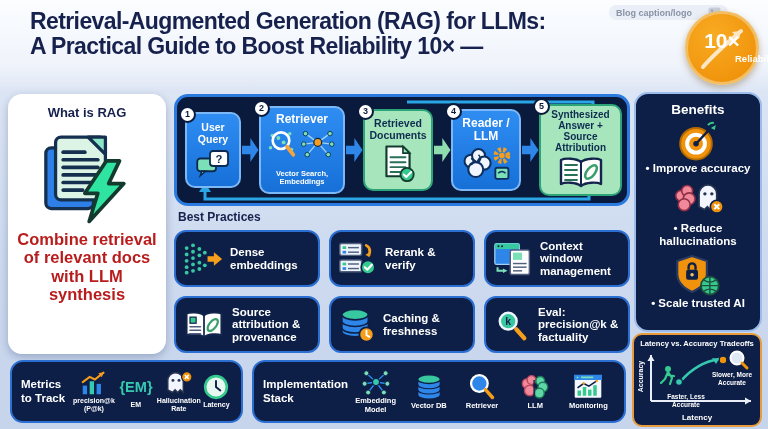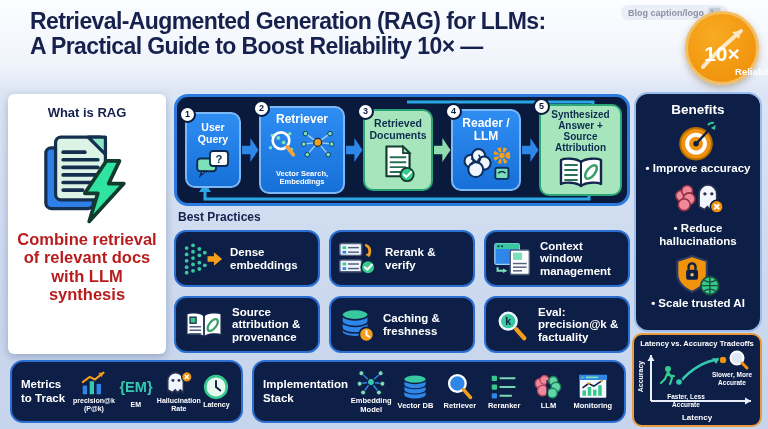--- a/index.html
+++ b/index.html
@@ -8,33 +8,33 @@
   #stage { position:relative; width:768px; height:429px; overflow:hidden;
            background:linear-gradient(180deg,#e4ebf7 0%,#cddaef 60%,#c6d4ec 100%); }
   .abs { position:absolute; }
 
   
   .hero { left:0; top:0; width:768px; height:92px;
           background:linear-gradient(180deg,#fbfdff 0%,#f0f4fb 70%,rgba(233,240,250,0) 100%); }
   .title { left:30px; top:9px; width:640px; font-size:23px; line-height:25px; font-weight:bold;
            color:#16214d; letter-spacing:-0.6px; }
   .subtitle { left:30px; top:62px; font-size:13.5px; font-weight:bold; color:#16214d; }
-  .caption-pill { right:40px; top:5px; display:flex; align-items:center; gap:4px;
+  .caption-pill { right:40px; top:5px; display:flex; align-items:center; gap:16px;
                   background:#eaeef6; border-radius:9px; padding:2px 7px; }
   .caption-pill span { font-size:9px; font-weight:bold; color:#8a93a7; }
   .badge { left:685px; top:11px; width:74px; height:74px; border-radius:50%;
            background:radial-gradient(circle at 38% 32%,#f8ab22,#ee8c05);
            border:3px solid #f3bd62; box-shadow:0 3px 7px rgba(99,64,0,.35);
            color:#fff; text-align:center; }
-  .badge-v { font-size:21px; font-weight:bold; margin-top:28px; position:relative; }
+  .badge-v { font-size:21px; font-weight:bold; margin-top:15px; position:relative; }
   .badge-l { font-size:9.5px; font-weight:bold; position:relative;padding-left:47px; }
 
   
   .what-card { left:8px; top:94px; width:158px; height:260px; background:#fff;
-               border-radius:6px; box-shadow:0 3px 9px rgba(25,45,95,.28);
+               border-radius:14px; box-shadow:0 3px 9px rgba(25,45,95,.28);
                display:flex; flex-direction:column; align-items:center; text-align:center; }
   .what-title { font-size:13px; font-weight:bold; color:#16214d; margin-top:11px; }
   .what-desc  { font-size:16.5px; font-weight:bold; color:#b91c1c; line-height:1.12; padding:0 9px; }
 
   
   .flow { left:174px; top:94px; width:456px; height:112px; background:#0a1a3c;
           border:3.5px solid #2b7ae0; border-radius:14px;
           display:flex; align-items:center; padding:0 8px; }
   .flow-card { position:relative; border-radius:10px; text-align:center;
                display:flex; flex-direction:column; align-items:center; justify-content:center;
@@ -489,33 +489,20 @@
       <div class="p-cap s">Vector DB</div>
     </div>
     <div class="p-item">
       <svg width="28" height="28" viewBox="0 0 32 32">
         <circle cx="13" cy="12" r="9.5" fill="#2e86e8" stroke="#fff" stroke-width="2.6"></circle>
         <line x1="20" y1="19" x2="28" y2="28" stroke="#f59e1b" stroke-width="4" stroke-linecap="round"></line>
       </svg>
       <div class="p-cap s">Retriever</div>
     </div>
     <div class="p-item">
-      <svg width="30" height="28" viewBox="0 0 34 32">
-        <g>
-          <rect x="3" y="3" width="6" height="6" rx="1" fill="#35c98e"></rect>
-            <line x1="12" y1="6" x2="30" y2="6" stroke="#7be0b8" stroke-width="2.2"></line>
-          <rect x="3" y="13" width="6" height="6" rx="1" fill="#35c98e"></rect>
-            <line x1="12" y1="16" x2="30" y2="16" stroke="#7be0b8" stroke-width="2.2"></line>
-          <rect x="3" y="23" width="6" height="6" rx="1" fill="#2e86e8"></rect>
-            <line x1="12" y1="26" x2="26" y2="26" stroke="#7be0b8" stroke-width="2.2"></line>
-        </g>
-      </svg>
-      <div class="p-cap s">Reranker</div>
-    </div>
-    <div class="p-item">
       <svg width="32" height="28" viewBox="0 0 36 32">
         <g fill="#f2899b" stroke="#b8485e" stroke-width="1.6">
           <circle cx="9" cy="12" r="5.5"></circle>
             <circle cx="14" cy="8" r="5"></circle>
             <circle cx="12" cy="20" r="6"></circle>
         </g>
         <g fill="#5fd6a8" stroke="#1c7a54" stroke-width="1.6">
           <circle cx="24" cy="9" r="5"></circle>
             <circle cx="27" cy="16" r="5.5"></circle>
             <circle cx="23" cy="23" r="5.5"></circle>

